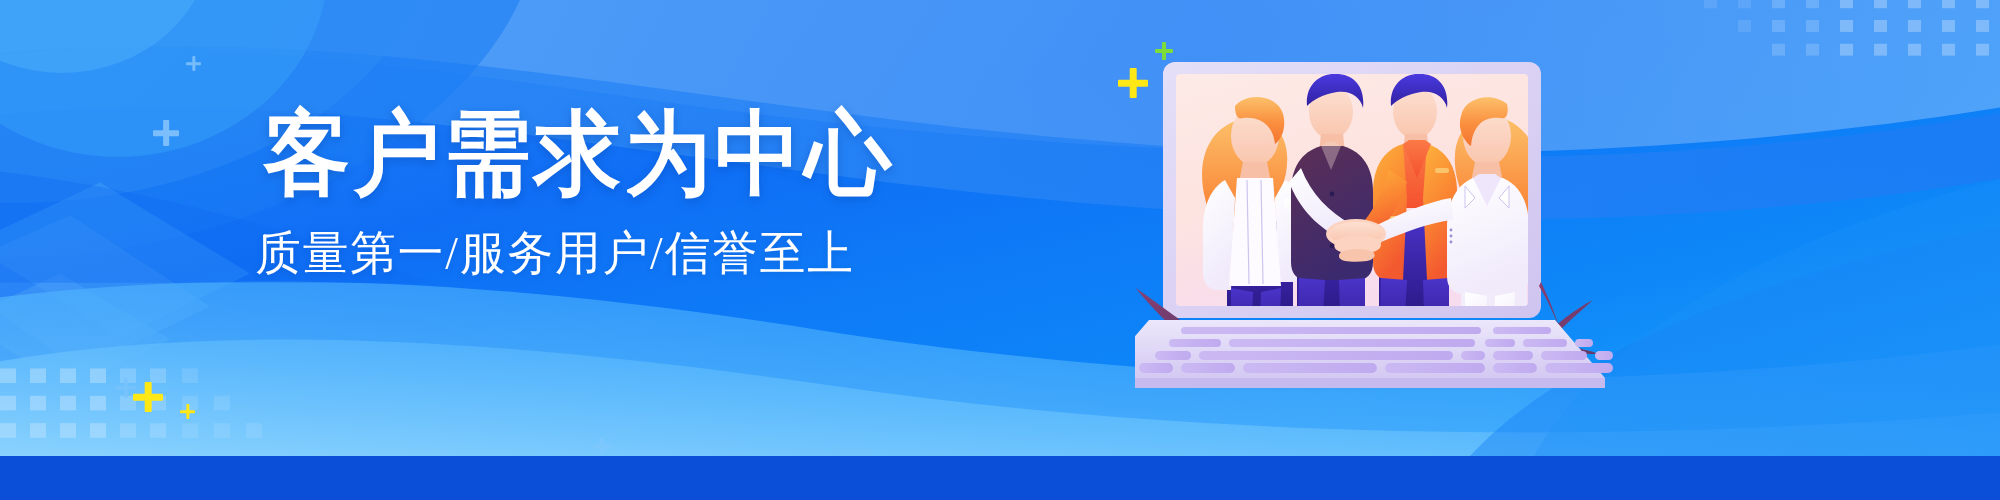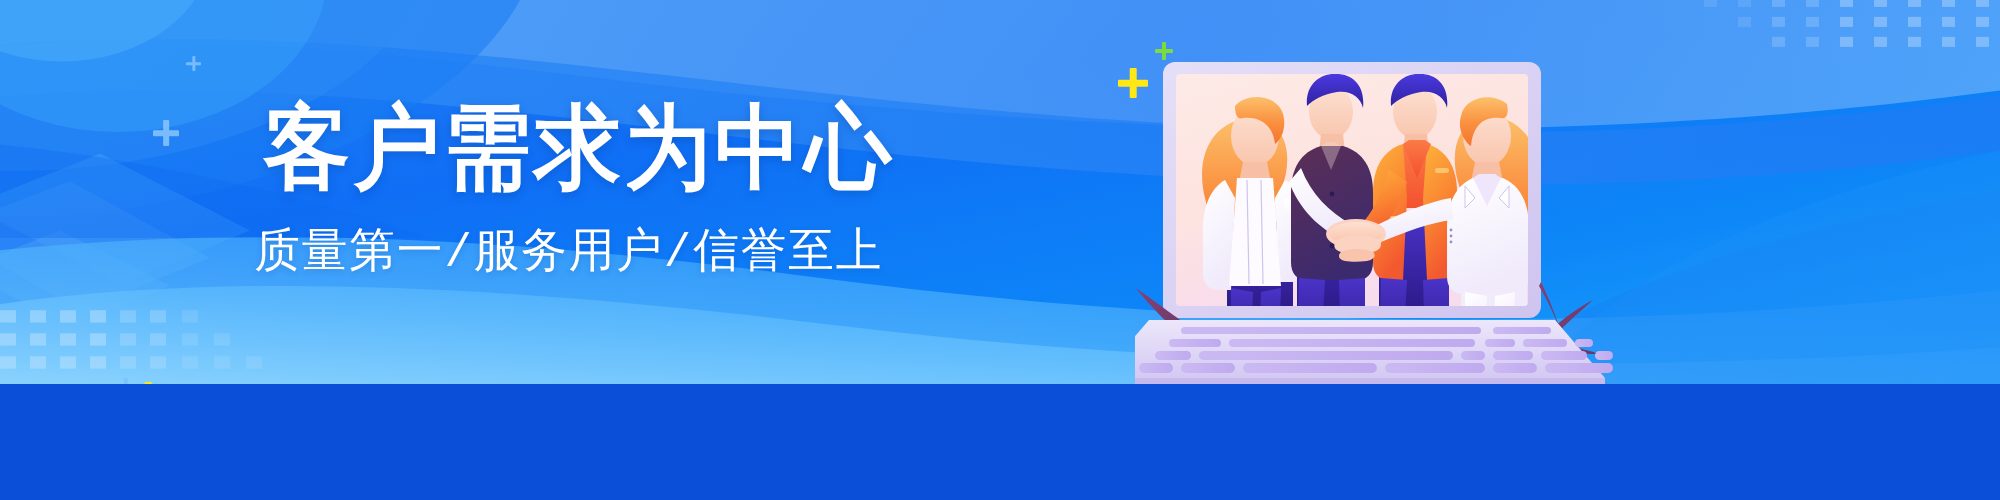--- a/index.html
+++ b/index.html
@@ -3,23 +3,23 @@
 <meta charset="utf-8">
 <style>
   html, body {
     margin: 0;
     padding: 0;
     background: #0b4fd8;
   }
   #banner {
     position: relative;
     width: 2000px;
-    height: 384px;
+    height: 456px;
     overflow: hidden;
-    font-family: Liberation Mono, monospace;
+    font-family: Liberation Serif, serif;
     background: linear-gradient(115deg, #1e7ff5 0%, #1878f2 22%, #0c72f7 52%, #0d8df8 78%, #1aa0fb 100%);
   }
   .layer { position: absolute; inset: 0; }
   .layer svg { display: block; width: 100%; height: 100%; }
 
   
   #text-block {
     position: absolute;
     left: 245px;
     top: 108px;

